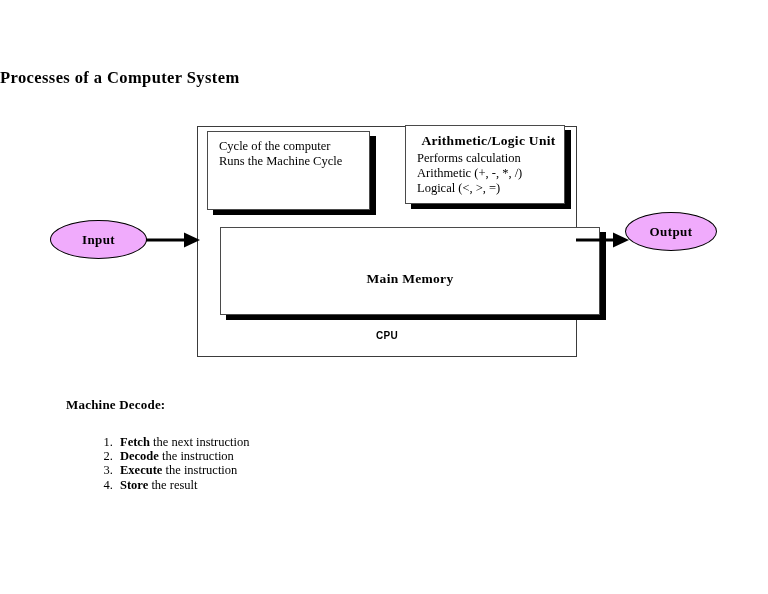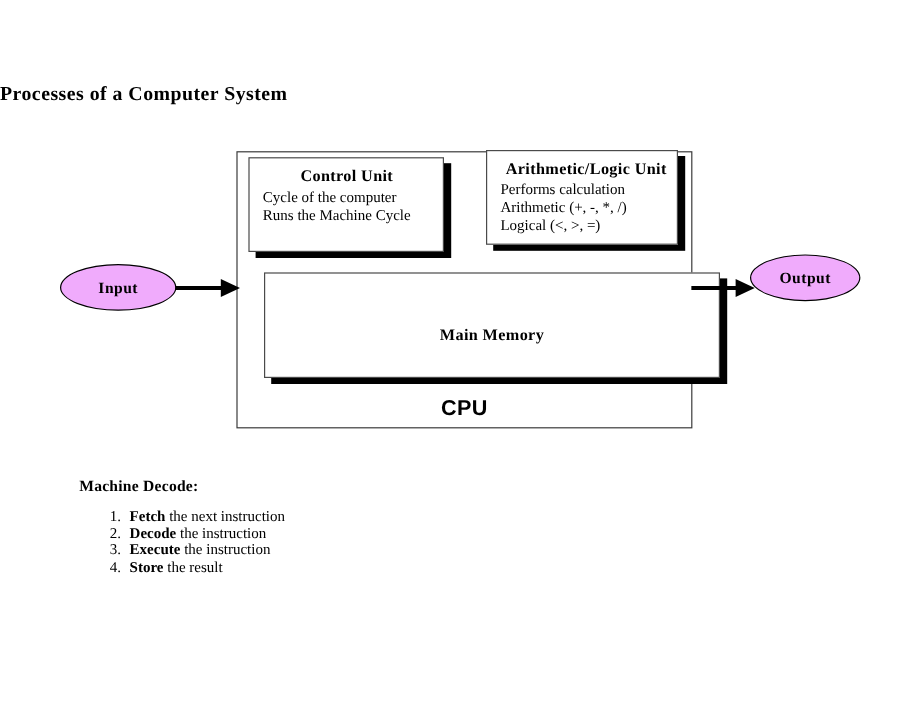--- a/index.html
+++ b/index.html
@@ -45,21 +45,21 @@
     background: #ffffff;
   }
   .cpu-label {
     position: absolute;
     left: 197px;
     top: 330px;
     width: 380px;
     text-align: center;
     font-family: "Liberation Sans", "DejaVu Sans", sans-serif;
     font-weight: bold;
-    font-size: 18px;
+    font-size: 10px;
     letter-spacing: 0.3px;
   }
 
   
   .shadow-box {
     position: absolute;
   }
   .shadow-box .shadow {
     position: absolute;
     left: 6px;
@@ -177,21 +177,21 @@
     left: 66px;
     top: 397px;
     font-weight: bold;
     font-size: 13px;
     letter-spacing: 0.2px;
   }
   .mc-list {
     position: absolute;
     left: 66px;
     top: 423px;
-    margin: 0;
+    margin: 12px;
     padding: 0 0 0 38px;
     font-size: 12.5px;
     line-height: 14.2px;
   }
   .mc-list li {
     padding-left: 4px;
   }
   .mc-list li b {
     font-weight: bold;
   }
@@ -202,21 +202,20 @@
 <div id="page">
 
   <div class="title">Processes of a Computer System</div>
 
   <div class="cpu-frame"></div>
 
   <div class="shadow-box" id="control-unit">
     <div class="shadow"></div>
     <div class="face">
       <div class="box-inner">
-        <div class="box-head">Control Unit</div>
         <div class="box-line">Cycle of the computer</div>
         <div class="box-line">Runs the Machine Cycle</div>
       </div>
     </div>
   </div>
 
   <div class="shadow-box" id="alu">
     <div class="shadow"></div>
     <div class="face">
       <div class="box-inner">

